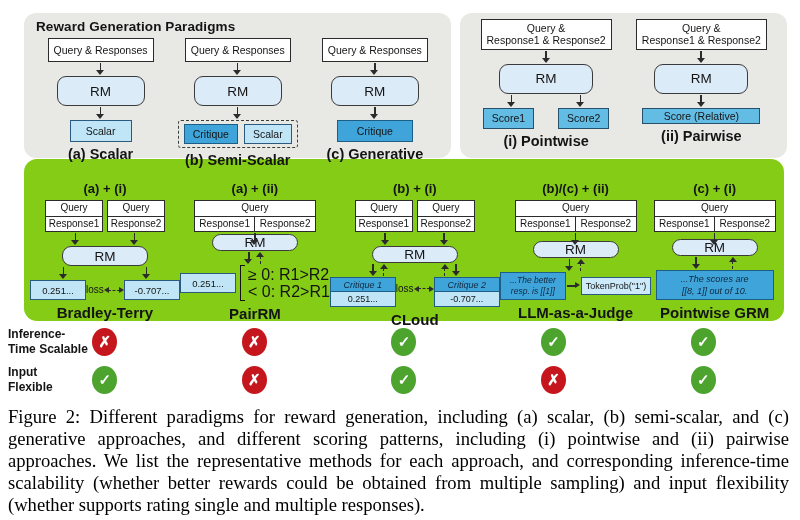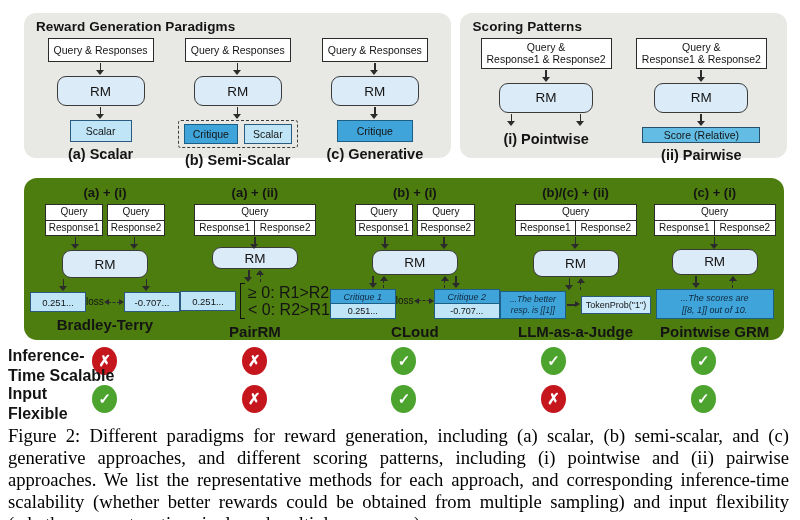--- a/index.html
+++ b/index.html
@@ -44,22 +44,22 @@
   .lh{position:relative;width:36px;height:9px;margin-top:2px}
   .lh::before{content:"";position:absolute;left:4px;right:4px;top:3.4px;border-top:1.4px dashed #2b2b2b}
   .lh i{position:absolute;top:.6px;border-top:3.6px solid transparent;border-bottom:3.6px solid transparent}
   .lh i.l{left:0;border-right:5px solid #2b2b2b}
   .lh i.r{right:0;border-left:5px solid #2b2b2b}
   .ar{position:relative;width:13px;height:9px;margin:0 1px}
   .ar::before{content:"";position:absolute;left:0;top:3.6px;width:9px;height:1.6px;background:#2b2b2b}
   .ar::after{content:"";position:absolute;right:0;top:.5px;border-top:3.8px solid transparent;
              border-bottom:3.8px solid transparent;border-left:5px solid #2b2b2b}
   
-  .pink{background:#4d7c0f;border-radius:13px;margin:20px 16px 0 24px;width:760px;height:162px;
-        display:flex;padding:6px 6px 0}
+  .pink{background:#84cc16;border-radius:13px;margin:1px 16px 0 24px;width:760px;height:162px;
+        display:flex;padding:21px 6px 0}
   .mcol{flex:1;display:flex;flex-direction:column;align-items:center}
   .mhdr{font-weight:bold;font-size:13px;margin:1px 0 4px}
   .stkrow{display:flex;gap:4px}
   .stk{border:1.5px solid #2b2b2b;background:#fff;font-size:10px;text-align:center;width:58px}
   .stk>div{padding:1px 2px;line-height:1.25}
   .stk>div+div{border-top:1.5px solid #2b2b2b}
   .mtbl{border:1.5px solid #2b2b2b;background:#fff;font-size:10px;text-align:center;width:122px}
   .mtbl .qrow{padding:1px 2px;border-bottom:1.5px solid #2b2b2b;line-height:1.25}
   .mtbl .rrow{display:flex}
   .mtbl .rrow>div{flex:1;padding:1px 2px;line-height:1.25}
@@ -72,21 +72,21 @@
   .crit .cs{padding:2px 0}
   .jbox{width:66px;font-size:8.5px;font-style:italic;line-height:1.3;padding:2px 1px;text-align:center;color:#10283e}
   .tbox{font-size:9px;padding:3px 4px;font-style:normal;background:#cdeafa;border:1.5px solid #2a5a80}
   .gbox{width:118px;font-size:9px;font-style:italic;line-height:1.35;padding:2px 0;text-align:center;color:#10283e}
   .brkgrp{display:flex;align-items:center;margin-left:4px}
   .brk{width:5px;height:36px;border-left:1.6px solid #111;border-top:1.6px solid #111;border-bottom:1.6px solid #111;margin-right:3px}
   .rules{font-size:16px;line-height:17px;white-space:nowrap}
   .mname{font-weight:bold;font-size:15px;margin-top:4px}
   
   .crow{position:relative;height:35px;margin-top:3px}
-  .clabel{position:absolute;left:8px;top:3px;font-weight:bold;font-size:16px;line-height:1.25}
+  .clabel{position:absolute;left:8px;top:3px;font-weight:bold;font-size:12px;line-height:1.25}
   .cicons{display:flex;margin-left:24px;width:760px;height:100%;padding:0 6px}
   .ccell{flex:1;display:flex;align-items:center;justify-content:center}
   .badge{width:25px;height:28px;border-radius:50%;display:flex;align-items:center;justify-content:center;
          color:#fff;font-size:15px;font-weight:bold}
   .badge.ok{background:#4ca32e}
   .badge.bad{background:#c5161d}
   
   .figcap{font-family:"Liberation Serif",serif;font-size:18.6px;line-height:1.18;text-align:justify;
           padding:9px 11px 0 8px;color:#000}
 </style>
@@ -134,33 +134,36 @@
           <div class="rm rm-top">RM</div>
           <div class="av"></div>
           <div class="outbox blue-dark" style="width:76px">Critique</div>
           <div class="cap">(c) Generative</div>
         </div>
 
       </div>
     </section>
 
     <section class="panel p-right">
-      <div class="ptitle">Scoring Patterns</div>
       <div class="cols">
 
         <div class="col">
           <div class="wbox in-b">
             <span>Query &amp;</span>
             <span>Response1 &amp; Response2</span>
           </div>
           <div class="av"></div>
           <div class="rm rm-right">RM</div>
           <div class="arow" style="gap:60px">
             <div class="av"></div>
             <div class="av"></div>
+          </div>
+          <div class="outrow" style="gap:24px">
+            <div class="outbox blue-mid" style="height:21px">Score1</div>
+            <div class="outbox blue-mid" style="height:21px">Score2</div>
           </div>
           <div class="cap">(i) Pointwise</div>
         </div>
 
         <div class="col">
           <div class="wbox in-b">
             <span>Query &amp;</span>
             <span>Response1 &amp; Response2</span>
           </div>
           <div class="av"></div>

